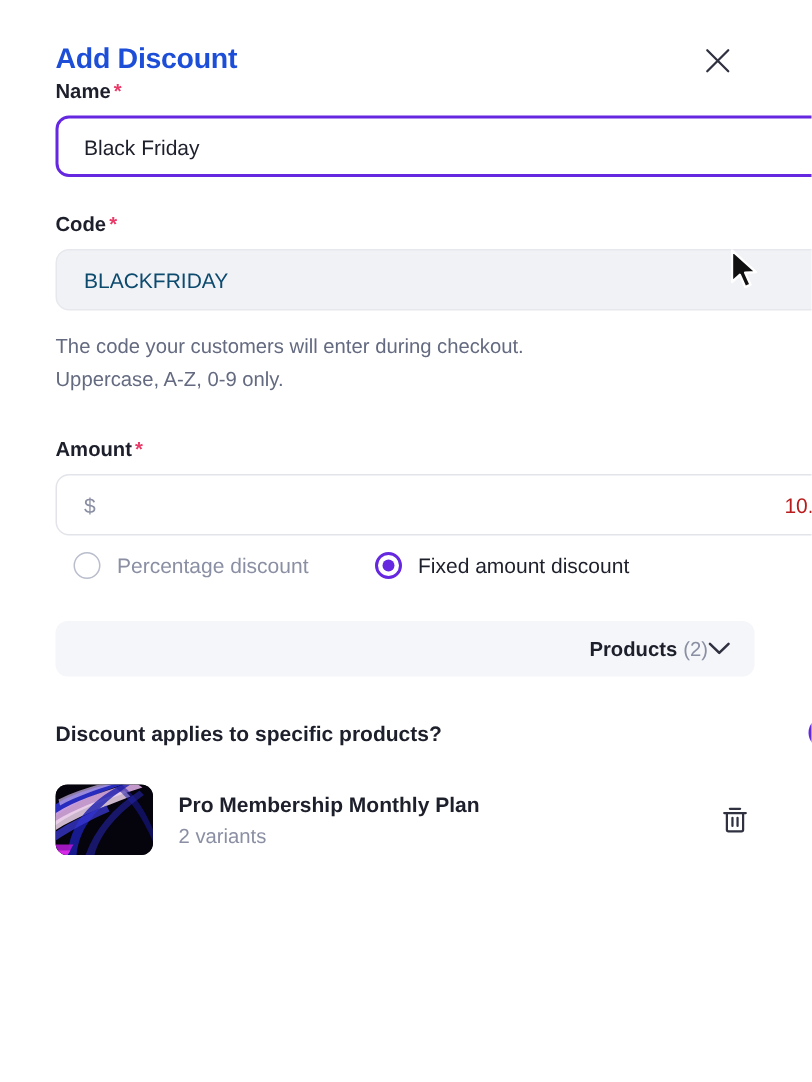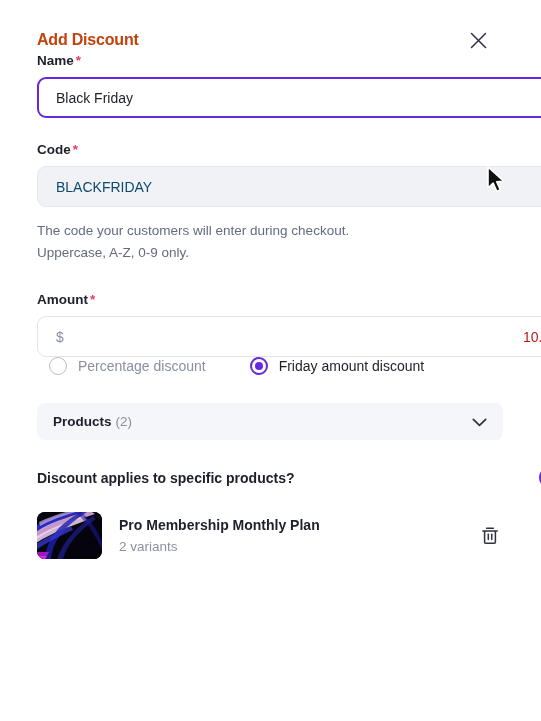--- a/index.html
+++ b/index.html
@@ -22,23 +22,23 @@
 
   
   .header {
     display: flex;
     align-items: center;
     justify-content: space-between;
     padding-top: 27px;
   }
 
   .panel-title {
-    font-size: 16px;
-    font-weight: bold;
-    color: #c2410c;
+    font-size: 19px;
+    font-weight: bold;
+    color: #1d4ed8;
     letter-spacing: -0.2px;
   }
 
   .close-btn {
     width: 26px;
     height: 26px;
     display: flex;
     align-items: center;
     justify-content: center;
     cursor: pointer;
@@ -102,21 +102,21 @@
     margin-top: 13px;
     font-size: 13.5px;
     line-height: 22px;
     color: #646a80;
   }
 
   
   .radio-row {
     display: flex;
     align-items: flex-start;
-    margin-top: 0;
+    margin-top: 11px;
     padding-left: 12px;
   }
   .radio-opt {
     display: flex;
     align-items: center;
     cursor: pointer;
   }
   .radio-opt + .radio-opt { margin-left: 44px; }
 
   .radio-ring {
@@ -144,21 +144,21 @@
   .radio-label.active { color: #1d1f2b; }
 
   
   .accordion {
     width: 466px;
     height: 37px;
     background: #f5f6f9;
     border-radius: 8px;
     display: flex;
     align-items: center;
-    justify-content: space-between;
+    justify-content: flex-end;
     padding: 0 16px;
     margin-top: 28px;
     cursor: pointer;
   }
   .acc-title {
     font-size: 13.5px;
     font-weight: bold;
     color: #1d1f2b;
   }
   .acc-count {
@@ -297,21 +297,21 @@
 
     <div class="radio-row">
       <div class="radio-opt">
         <span class="radio-ring"></span>
         <span class="radio-label">Percentage discount</span>
       </div>
       <div class="radio-opt">
         <span class="radio-ring on">
             <span class="radio-dot"></span>
           </span>
-        <span class="radio-label active">Friday amount discount</span>
+        <span class="radio-label active">Fixed amount discount</span>
       </div>
     </div>
   </div>
 
   <div class="accordion">
     <div class="acc-title">
       <span>Products</span><span class="acc-count">(2)</span>
     </div>
     <span>
       <svg width="15" height="9" viewBox="0 0 15 9" fill="none">

